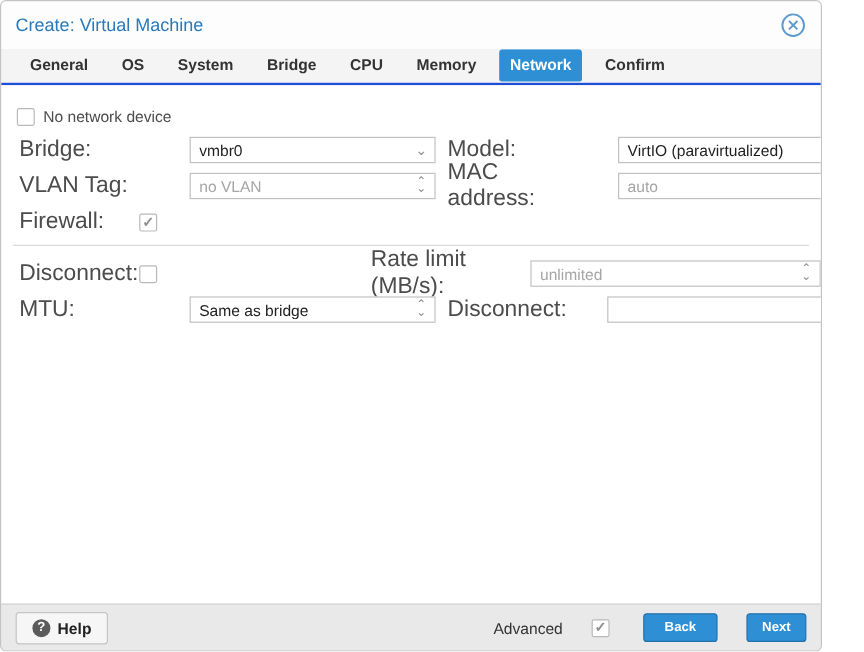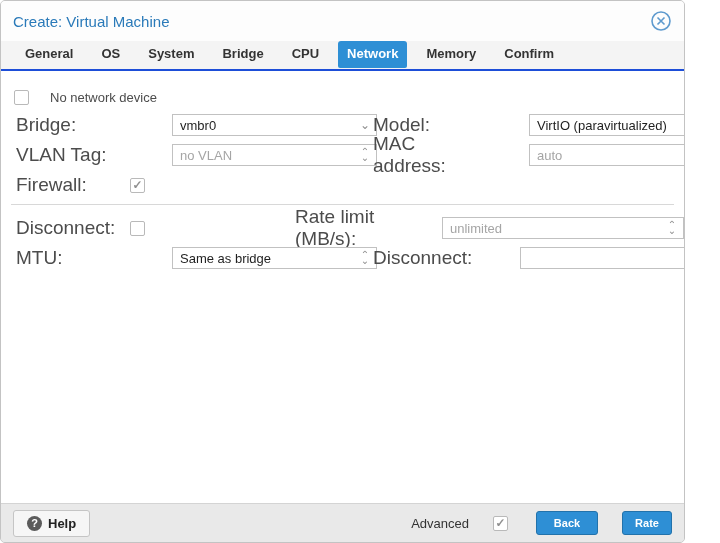--- a/index.html
+++ b/index.html
@@ -13,21 +13,21 @@
   .title { color:#2a7ab9; font-size:15px; }
   .close-btn { position:absolute; right:12px; top:9px; width:22px; height:22px; cursor:pointer; }
   
   .tabbar { height:30px; background:#f4f4f4; border-bottom:2px solid #1d4ed8; display:flex; align-items:flex-start; padding:0 10px; flex:0 0 auto; }
   .tab { font-size:13px; font-weight:600; color:#333; padding:5px 9px; margin:0 5px 1px 5px; border-radius:3px 3px 0 0; cursor:pointer; line-height:16px; }
   .tab.active { background:#2e8fd5; color:#fff; margin-bottom:0; padding-bottom:6px; border-radius:3px 3px 2px 2px; }
   
   .form-area { flex:1 1 auto; background:#fff; padding-top:13px; }
   .row { display:flex; height:30px; align-items:center; }
   .row.cbrow { height:26px; }
-  .col { display:flex; align-items:center;gap:14px; }
+  .col { display:flex; align-items:center; }
   .col-l { width:360px; padding-left:15px; }
   .col-r { flex:1; padding-left:12px;justify-content:flex-end; }
   label.flabel { font-size:19px; color:#4c4c4c; }
   .col-l label.flabel { width:100px; flex:0 0 100px; }
   .col-r label.flabel { width:100px; flex:0 0 100px; }
   .col-r.narrowlbl label.flabel { width:91px; flex:0 0 91px; }
   .field { height:22px; border:1px solid #c1c1c1; background:#fff; display:flex; align-items:center; padding:0 2px 0 7px;margin-left:42px; }
   .field input { flex:1; min-width:0; border:none; outline:none; background:transparent; font-family:"Liberation Sans", sans-serif; font-size:13px; color:#1f1f1f; height:20px; }
   .field input::placeholder { color:#a5a5a5; opacity:1; }
   .w230 { width:230px; }
@@ -64,22 +64,22 @@
       </svg>
     </span>
   </div>
 
   <div class="tabbar">
     <span class="tab">General</span>
     <span class="tab">OS</span>
     <span class="tab">System</span>
     <span class="tab">Bridge</span>
     <span class="tab">CPU</span>
+    <span class="tab">Memory</span>
     <span class="tab active">Network</span>
-    <span class="tab">Memory</span>
     <span class="tab">Confirm</span>
   </div>
 
   <div class="form-area">
 
     <div class="row cbrow">
       <div class="col col-l" style="padding-left:13px;">
         <span class="checkbox">
           <span class="mark"></span>
         </span>
@@ -186,17 +186,17 @@
     <div class="help-btn">
       <span class="help-icon">?</span>
       <span class="help-text">Help</span>
     </div>
     <div class="footer-right">
       <span class="adv-label">Advanced</span>
       <span class="checkbox">
         <span class="mark">✓</span>
       </span>
       <button class="btn btn-back">Back</button>
-      <button class="btn btn-next">Rate</button>
+      <button class="btn btn-next">Next</button>
     </div>
   </div>
 
 </div>
 
 </body></html>

